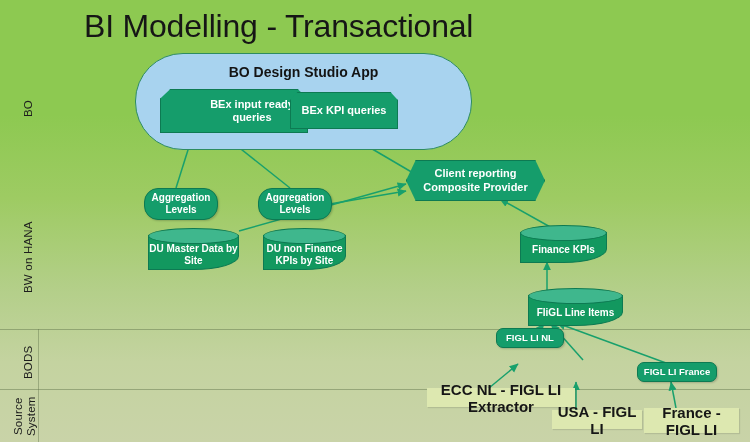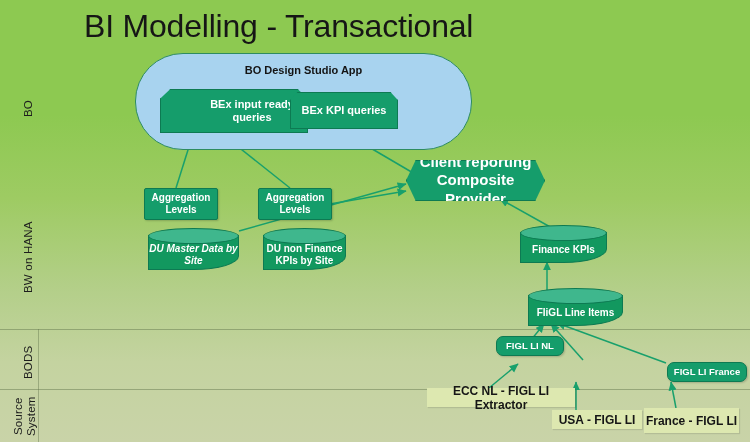--- a/index.html
+++ b/index.html
@@ -22,42 +22,42 @@
     font-size:32px;color:#161616;font-weight:400;letter-spacing:-.2px;
     white-space:nowrap;
   }
   
   #bo-app{
     position:absolute;left:135px;top:53px;width:335px;height:95px;
     background:#a8d3ef;border:1.6px solid #2e8c5f;border-radius:48px;
   }
   #bo-app-title{
     position:absolute;left:0;top:10px;width:100%;text-align:center;
-    font-size:11px;font-weight:bold;color:#141414;
+    font-size:14px;font-weight:bold;color:#141414;
   }
   
   .cube{
     position:absolute;background:#159d6b;border:1.3px solid #0d7a52;
     color:#fff;font-size:11px;font-weight:bold;text-align:center;
     display:flex;align-items:center;justify-content:center;line-height:1.18;
     clip-path:polygon(7% 0,93% 0,100% 22%,100% 100%,0 100%,0 22%);
     box-shadow:1px 1px 2px rgba(0,0,0,.18);
   }
   
   .pill{
     position:absolute;background:#159d6b;border:1.4px solid #0d7a52;
-    border-radius:2px;color:#fff;font-size:10px;font-weight:bold;
+    border-radius:14px;color:#fff;font-size:10px;font-weight:bold;
     text-align:center;display:flex;align-items:center;justify-content:center;
     line-height:1.2;box-shadow:1px 1px 2px rgba(0,0,0,.18);
   }
   .pill.sm{font-size:9.5px;border-radius:7px;}
   
   .hex{
     position:absolute;background:#159d6b;border:1.3px solid #0d7a52;
-    color:#fff;font-size:15px;font-weight:bold;text-align:center;
+    color:#fff;font-size:11px;font-weight:bold;text-align:center;
     display:flex;align-items:center;justify-content:flex-end;line-height:1.22;
     clip-path:polygon(7% 0,93% 0,100% 50%,93% 100%,7% 100%,0 50%);
   }
   
   .cyl{position:absolute;}
   .cyl .body{
     position:absolute;left:0;top:7px;right:0;bottom:0;
     background:#12985f;border:1.3px solid #0d7a52;border-top:none;
     border-radius:0 0 50%/0 0 14px 14px;
   }
@@ -66,21 +66,21 @@
     background:#3fb78d;border:1.3px solid #0d7a52;border-radius:50%;
   }
   .cyl .txt{
     position:absolute;left:0;right:0;top:13px;bottom:2px;
     display:flex;align-items:center;justify-content:center;
     color:#fff;font-size:10px;font-weight:bold;text-align:center;line-height:1.18;
   }
   
   .note{
     position:absolute;background:#dde8b0;color:#161616;
-    font-size:12px;font-weight:bold;text-align:center;
+    font-size:15px;font-weight:bold;text-align:center;
     display:flex;align-items:center;justify-content:center;
     box-shadow:1px 1px 1px rgba(0,0,0,.10);
   }
   #edges{position:absolute;left:0;top:0;width:750px;height:442px;}
 </style>
 </head>
 <body>
 
 <div id="stage">
 
@@ -149,21 +149,21 @@
   </div>
 
   <div class="pill" style="left:144px;top:188px;width:72px;height:30px;">
     <span>Aggregation Levels</span>
   </div>
 
   <div class="pill" style="left:258px;top:188px;width:72px;height:30px;">
     <span>Aggregation Levels</span>
   </div>
 
-  <div class="cyl" style="left:148px;top:228px;width:91px;height:42px;font-style:italic;">
+  <div class="cyl" style="left:148px;top:228px;width:91px;height:42px;">
     <div class="body"></div>
     <div class="cap"></div>
     <div class="txt">DU Master Data by Site</div>
   </div>
 
   <div class="cyl" style="left:263px;top:228px;width:83px;height:42px;">
     <div class="body"></div>
     <div class="cap"></div>
     <div class="txt">DU non Finance KPIs by Site</div>
   </div>
@@ -173,26 +173,26 @@
     <div class="cap"></div>
     <div class="txt">Finance KPIs</div>
   </div>
 
   <div class="cyl" style="left:528px;top:288px;width:95px;height:38px;">
     <div class="body"></div>
     <div class="cap"></div>
     <div class="txt">FIiGL Line Items</div>
   </div>
 
-  <div class="pill sm" style="left:496px;top:336px;width:66px;height:18px;justify-content:center;">
+  <div class="pill sm" style="left:496px;top:328px;width:66px;height:18px;justify-content:center;">
     <span>FIGL LI NL</span>
   </div>
 
 
-  <div class="pill sm" style="left:667px;top:362px;width:78px;height:18px;">
+  <div class="pill sm" style="left:637px;top:362px;width:78px;height:18px;">
     <span>FIGL LI France</span>
   </div>
 
   <div class="note" style="left:427px;top:388px;width:148px;height:19px;">
     <span>ECC NL - FIGL LI Extractor</span>
   </div>
 
   <div class="note" style="left:552px;top:410px;width:90px;height:19px;">
     <span>USA - FIGL LI</span>
   </div>

